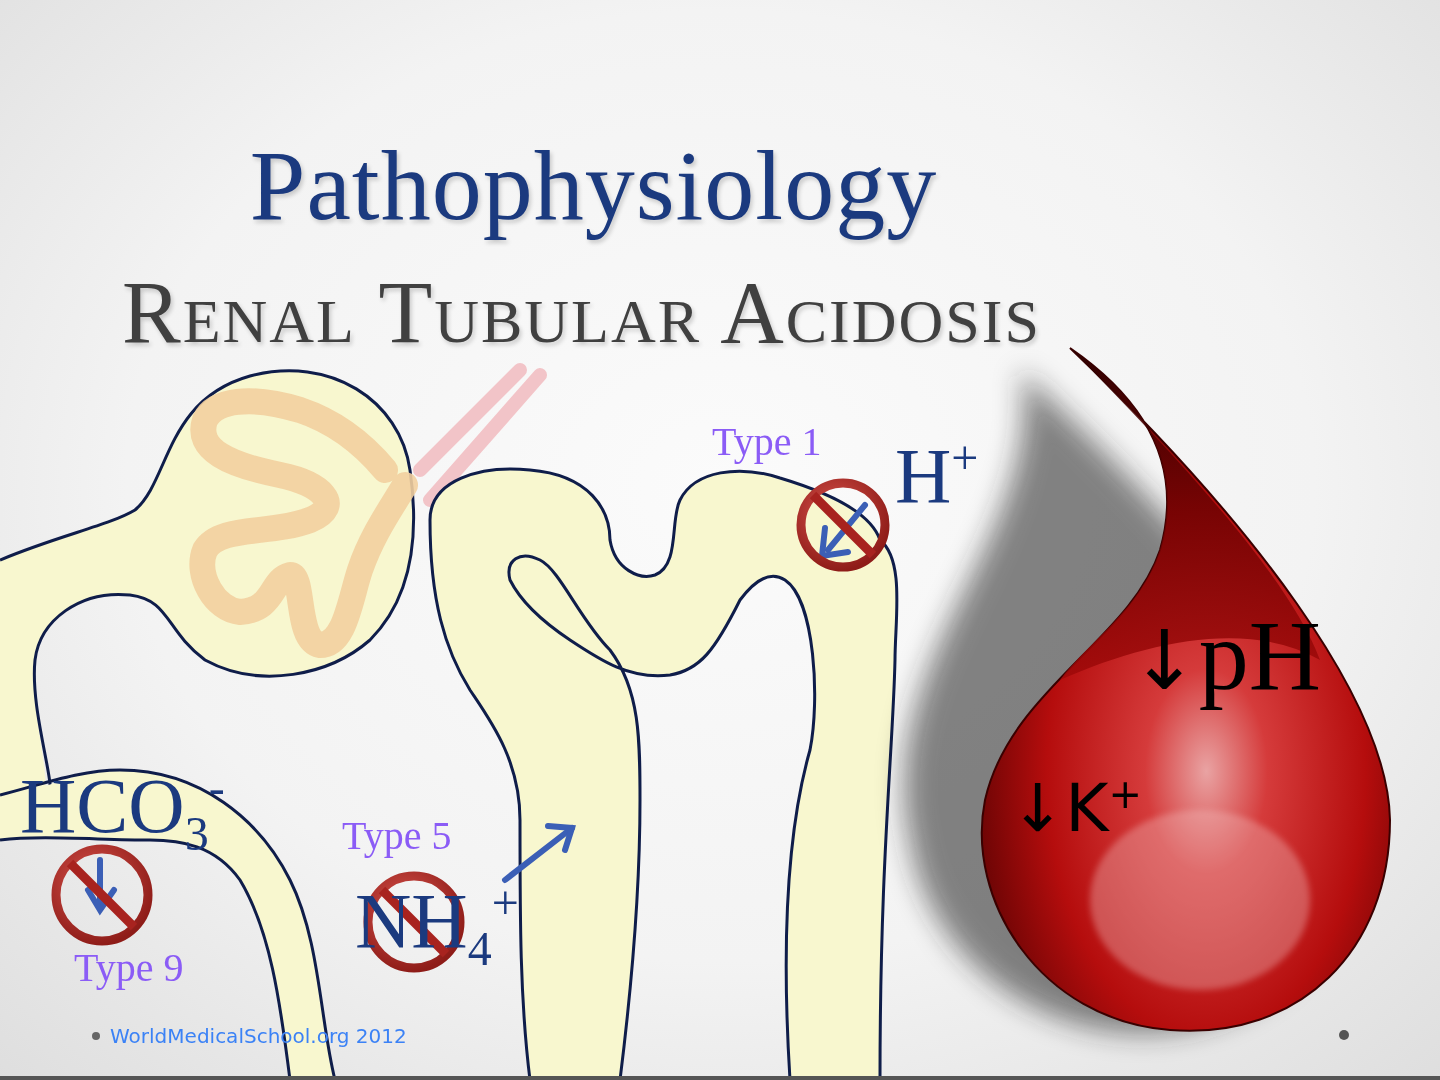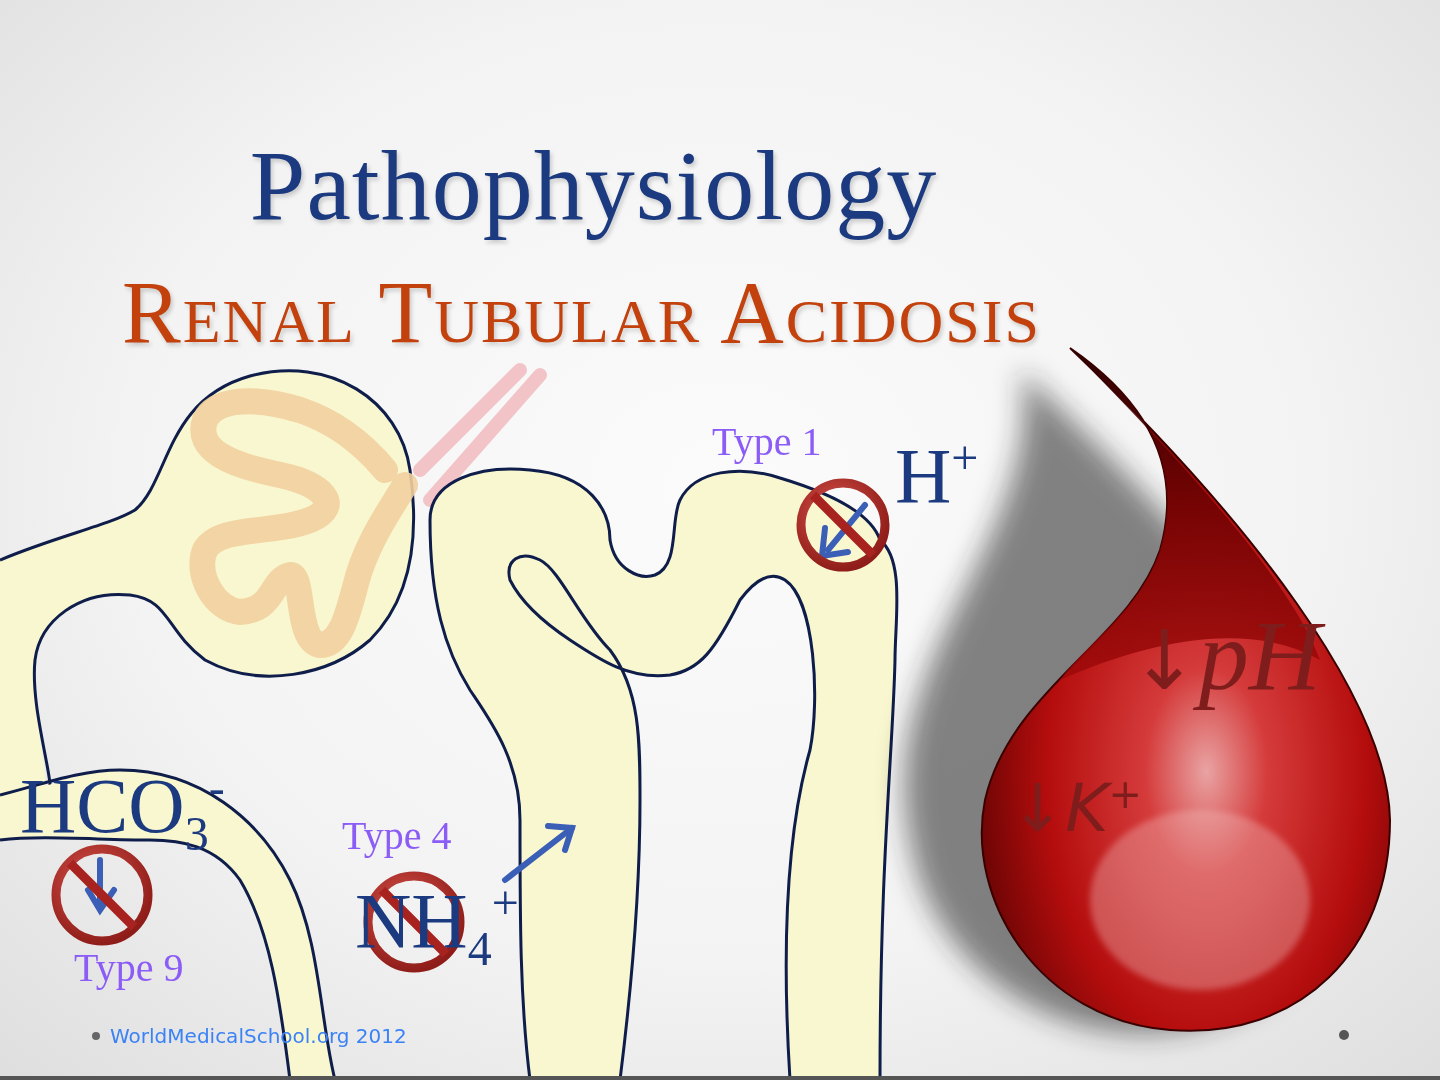--- a/index.html
+++ b/index.html
@@ -11,29 +11,29 @@
   .slide { position: absolute; inset: 0; }
   .diagram { position: absolute; left: 0; top: 0; width: 1440px; height: 1080px; }
   .title-1 {
     position: absolute; left: 0; width: 1187px; top: 128px; text-align: center;
     font-size: 100px; color: #1b3a7f; letter-spacing: 1px;
     text-shadow: 2px 3px 4px rgba(0,0,0,0.18);
     padding-left: 0px;
   }
   .title-2 {
     position: absolute; left: 122px; top: 262px; white-space: nowrap;
-    font-size: 88px; color: #c2410c; font-variant: small-caps; letter-spacing: 2px;
+    font-size: 88px; color: #404040; font-variant: small-caps; letter-spacing: 2px;
     text-shadow: 2px 3px 4px rgba(0,0,0,0.18);
   }
   .lbl { position: absolute; color: #1b3a7f; white-space: nowrap; }
   .type-label { font-size: 40px; color: #8b5cf6; }
   .ion { font-size: 78px; }
   .ion sub { font-size: 48px; vertical-align: -18px; }
   .ion sup { font-size: 48px; vertical-align: 28px; }
-  .drop-text { position: absolute; color: #7f1d1d; white-space: nowrap; font-style: italic; }
+  .drop-text { position: absolute; color: #000000; white-space: nowrap; }
   .footer {
     position: absolute; left: 92px; top: 1024px; font-family: "DejaVu Sans", sans-serif;
     font-size: 20px; color: #3b82f6;
   }
   .footer .dot {
     display: inline-block; width: 8px; height: 8px; border-radius: 50%;
     background: #666; margin-right: 10px; vertical-align: middle; position: relative; top: -2px;
   }
   .corner-dot {
     position: absolute; left: 1339px; top: 1030px; width: 10px; height: 10px;
@@ -201,21 +201,21 @@
 
   <div class="title-1">Pathophysiology</div>
   <div class="title-2">Renal Tubular Acidosis</div>
 
   <div class="lbl type-label" style="left:712px; top:418px;">Type 1</div>
   <div class="lbl ion" style="left:895px; top:430px;"><span>H</span><sup>+</sup></div>
 
   <div class="lbl ion" style="left:20px; top:760px;"><span>HCO</span><sub>3</sub><sup>-</sup></div>
   <div class="lbl type-label" style="left:74px; top:944px;">Type 9</div>
 
-  <div class="lbl type-label" style="left:342px; top:812px;">Type 4</div>
+  <div class="lbl type-label" style="left:342px; top:812px;">Type 5</div>
   <div class="lbl ion" style="left:355px; top:875px;"><span>NH</span><sub>4</sub><sup>+</sup></div>
 
   <div class="drop-text" style="left:1130px; top:598px; font-size:100px; font-family:'Liberation Serif', serif;"><span style="font-family:'DejaVu Sans', sans-serif; font-size:82px;">↓</span><span>pH</span></div>
   <div class="drop-text" style="left:1010px; top:770px; font-size:66px; font-family:'DejaVu Sans', sans-serif;"><span>↓</span><span>K</span><sup style="font-size:40px;">+</sup></div>
 
   <div class="footer"><span class="dot"></span><span>WorldMedicalSchool.org 2012</span></div>
   <div class="corner-dot"></div>
   <div class="bottom-bar"></div>
 </div>
 

